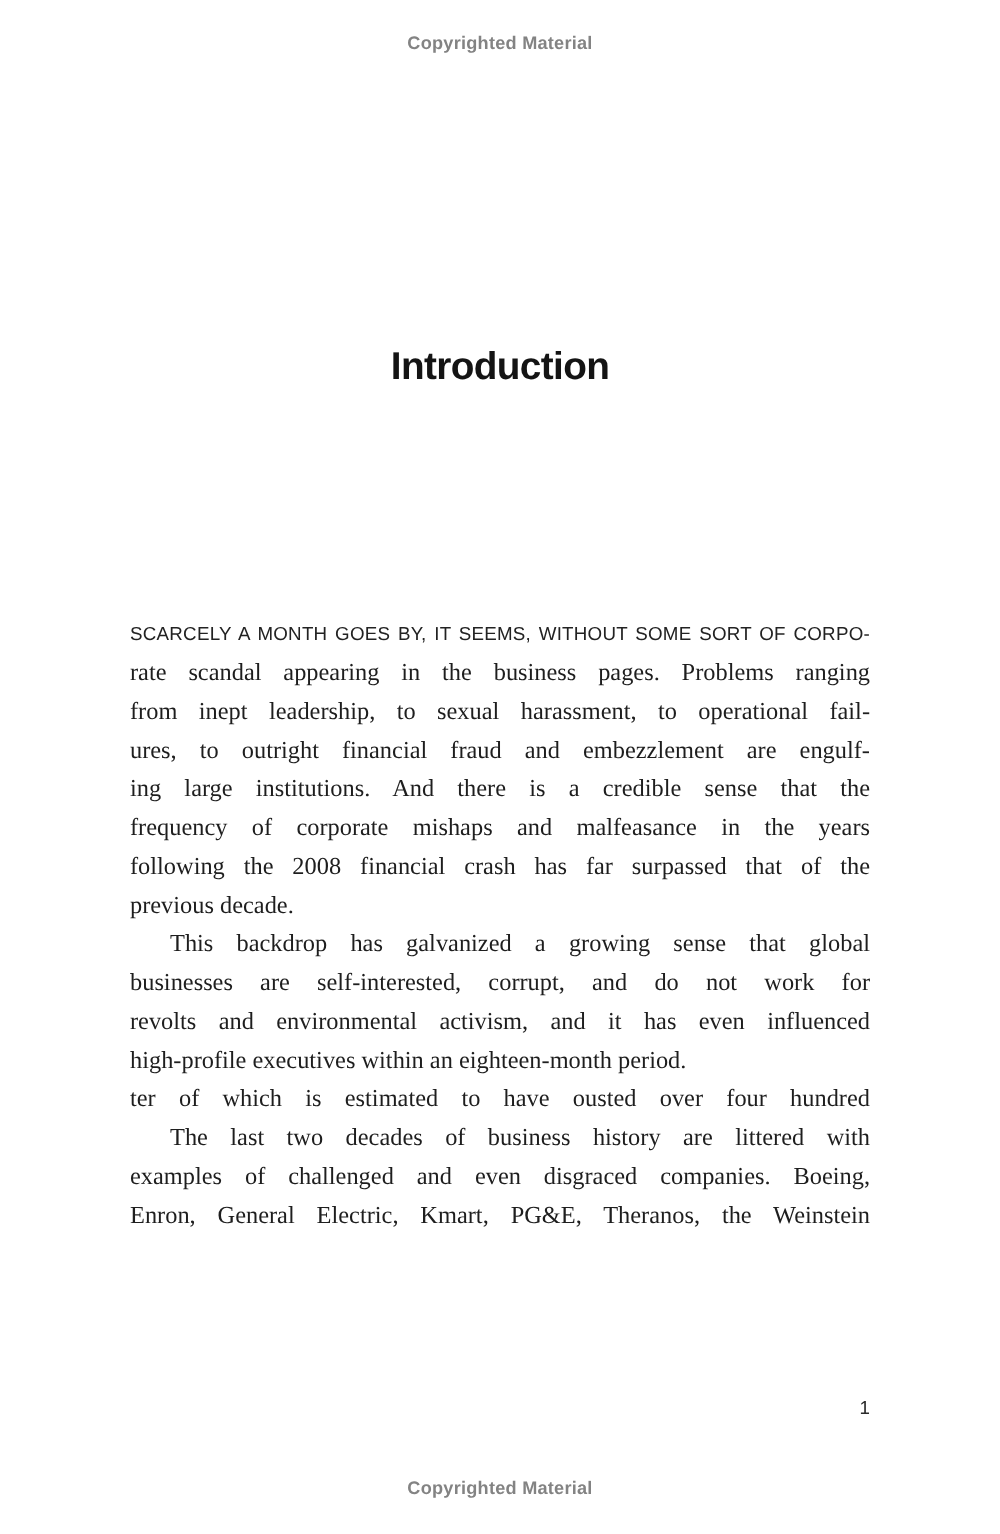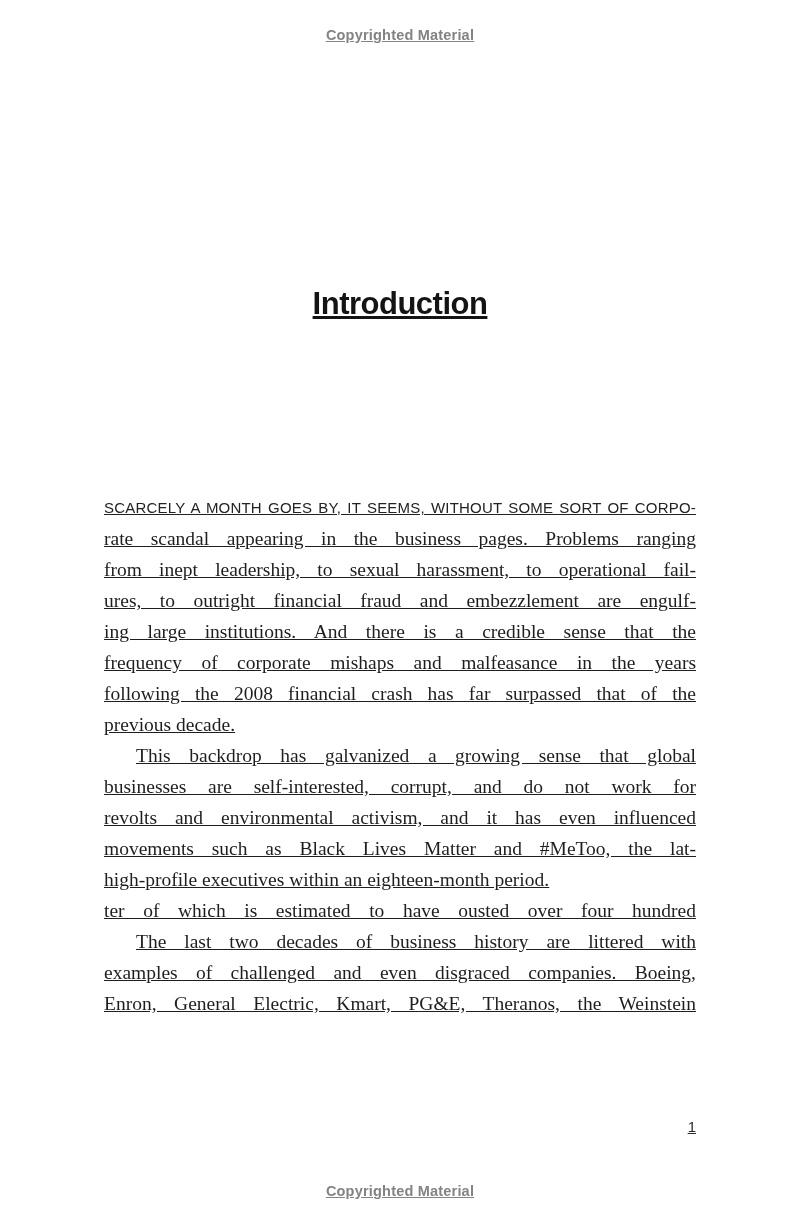--- a/index.html
+++ b/index.html
@@ -1,19 +1,19 @@
 <!DOCTYPE html>
 <html style="--ink: #1e1e1e; --gray: #838383;"><head>
 <meta charset="utf-8">
 <style>
   :root {
     --ink: #1e1e1e;
     --gray: #838383;
   }
-  * { margin: 0; padding: 0; box-sizing: border-box; text-decoration: underline; }
+  * { margin: 0; padding: 0; box-sizing: border-box; }
   html, body { background: #ffffff; }
   .page {
     position: relative;
     width: 800px;
     height: 1227px;
     background: #ffffff;
     overflow: hidden;
     font-family: "Liberation Serif", serif;
   }
   .watermark {
@@ -24,21 +24,21 @@
     font-family: "Liberation Sans", sans-serif;
     font-weight: 700;
     font-size: 14.5px;
     letter-spacing: 0.2px;
     color: var(--gray);
   }
   .watermark.top { top: 27px; }
   .watermark.bottom { top: 1183px; }
   .chapter-title {
     position: absolute;
-    top: 286px;
+    top: 275px;
     left: 0;
     width: 100%;
     text-align: center;
     font-family: "Liberation Sans", sans-serif;
     font-weight: 700;
     font-size: 31px;
     letter-spacing: -0.5px;
     color: #141414;
   }
   .body-text {
@@ -90,21 +90,20 @@
       <div class="line justified">rate scandal appearing in the business pages. Problems ranging</div>
       <div class="line justified">from inept leadership, to sexual harassment, to operational fail-</div>
       <div class="line justified">ures, to outright financial fraud and embezzlement are engulf-</div>
       <div class="line justified">ing large institutions. And there is a credible sense that the</div>
       <div class="line justified">frequency of corporate mishaps and malfeasance in the years</div>
       <div class="line justified">following the 2008 financial crash has far surpassed that of the</div>
       <div class="line">previous decade.</div>
       <div class="line justified indent">This backdrop has galvanized a growing sense that global</div>
       <div class="line justified">businesses are self-interested, corrupt, and do not work for</div>
       <div class="line justified">revolts and environmental activism, and it has even influenced</div>
-      <div class="line justified">movements such as Black Lives Matter and #MeToo, the lat-</div>
       <div class="line">high-profile executives within an eighteen-month period.</div>
       <div class="line justified">ter of which is estimated to have ousted over four hundred</div>
       <div class="line justified indent">The last two decades of business history are littered with</div>
       <div class="line justified">examples of challenged and even disgraced companies. Boeing,</div>
       <div class="line justified">Enron, General Electric, Kmart, PG&amp;E, Theranos, the Weinstein</div>
     </div>
 
   <div class="page-number">1</div>
 
   <div class="watermark bottom">Copyrighted Material</div>

